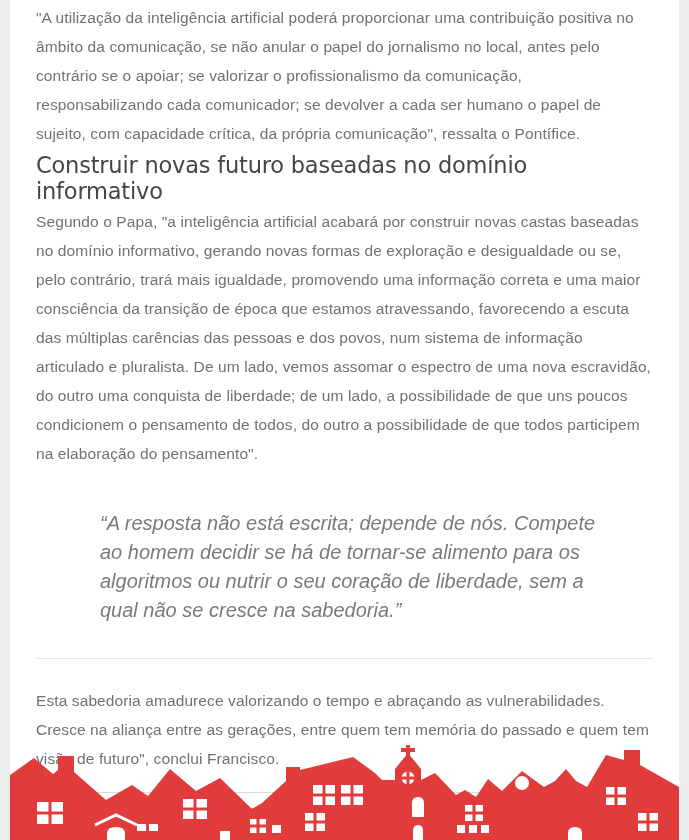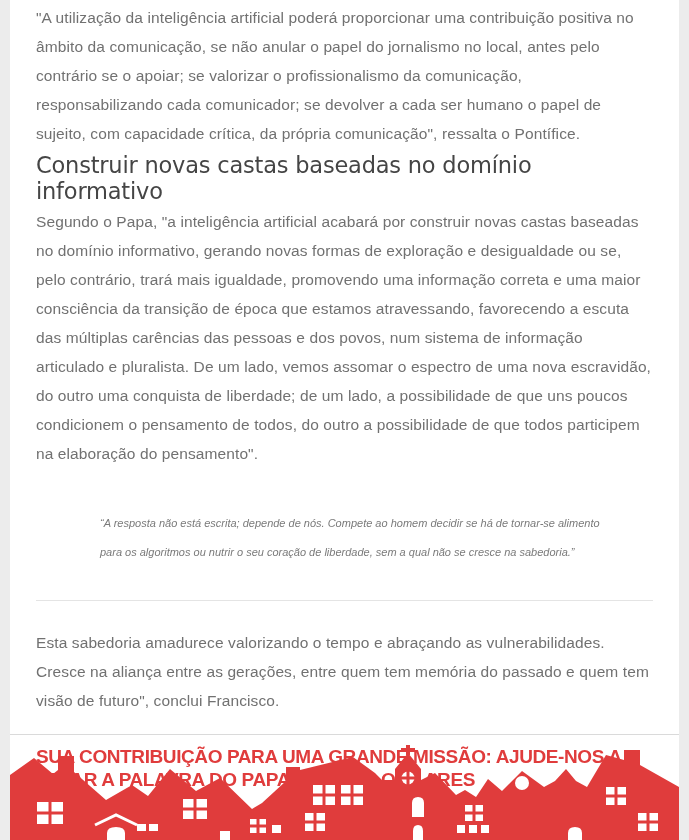--- a/index.html
+++ b/index.html
@@ -32,21 +32,21 @@
     font-size:22.5px;
     line-height:26px;
     margin-top:4px;
     letter-spacing:-0.2px;
   }
   .para-2 { margin-top:3px; }
   .pull-quote {
     margin:41px 42px 0 64px;
     color:#7a7a7a;
     font-style:italic;
-    font-size:11px;
+    font-size:20px;
     line-height:29px;
   }
   .divider {
     border:none;
     border-top:1px solid #e4e4e4;
     margin-top:33px;
   }
   .para-3 { margin-top:27px; }
   .cta {
     margin-top:19px;
@@ -72,21 +72,21 @@
   }
   .town svg { display:block; width:669px; height:95px; }
 </style>
 </head>
 <body>
 
 <div class="card">
 
   <div class="article">
     <p class="para">"A utilização da inteligência artificial poderá proporcionar uma contribuição positiva no âmbito da comunicação, se não anular o papel do jornalismo no local, antes pelo contrário se o apoiar; se valorizar o profissionalismo da comunicação, responsabilizando cada comunicador; se devolver a cada ser humano o papel de sujeito, com capacidade crítica, da própria comunicação", ressalta o Pontífice.</p>
-    <h2 class="section-heading">Construir novas castas baseadas no domínio informativo</h2>
+    <h2 class="section-heading">Construir novas futuro baseadas no domínio informativo</h2>
     <p class="para para-2">Segundo o Papa, "a inteligência artificial acabará por construir novas castas baseadas no domínio informativo, gerando novas formas de exploração e desigualdade ou se, pelo contrário, trará mais igualdade, promovendo uma informação correta e uma maior consciência da transição de época que estamos atravessando, favorecendo a escuta das múltiplas carências das pessoas e dos povos, num sistema de informação articulado e pluralista. De um lado, vemos assomar o espectro de uma nova escravidão, do outro uma conquista de liberdade; de um lado, a possibilidade de que uns poucos condicionem o pensamento de todos, do outro a possibilidade de que todos participem na elaboração do pensamento".</p>
     <blockquote class="pull-quote">“A resposta não está escrita; depende de nós. Compete ao homem decidir se há de tornar-se alimento para os algoritmos ou nutrir o seu coração de liberdade, sem a qual não se cresce na sabedoria.”</blockquote>
     <hr class="divider">
     <p class="para para-3">Esta sabedoria amadurece valorizando o tempo e abraçando as vulnerabilidades. Cresce na aliança entre as gerações, entre quem tem memória do passado e quem tem visão de futuro", conclui Francisco.</p>
   </div>
 
   <div class="cta">
     <a class="cta-headline">SUA CONTRIBUIÇÃO PARA UMA GRANDE MISSÃO: AJUDE-NOS A LEVAR A PALAVRA DO PAPA A TODOS OS LARES</a>
   </div>
 

